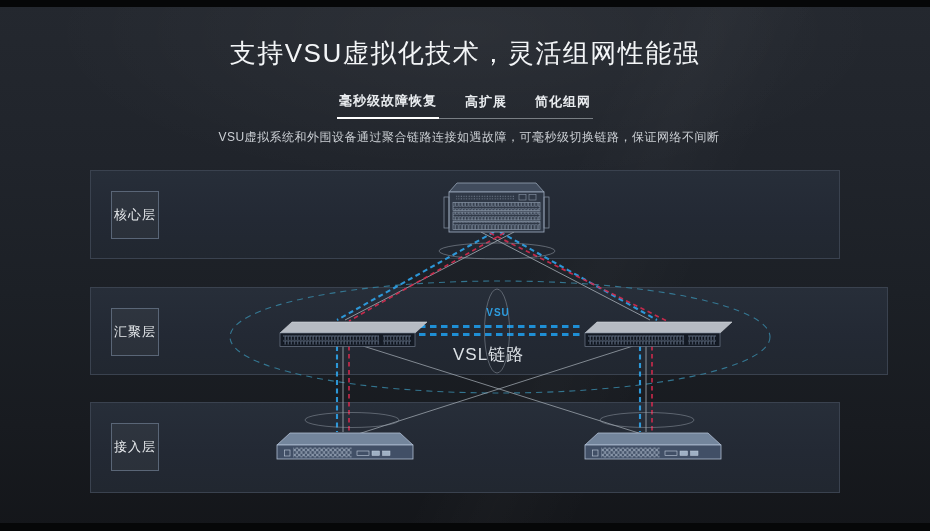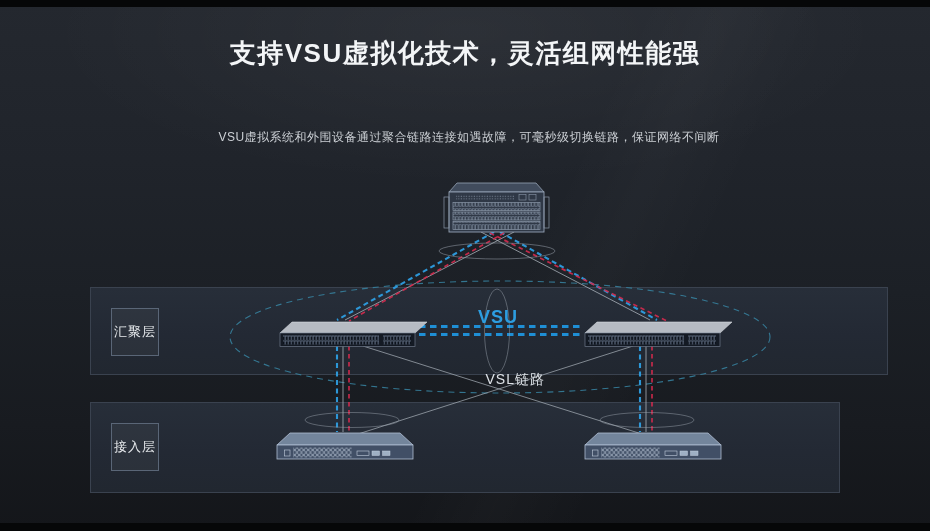--- a/index.html
+++ b/index.html
@@ -12,21 +12,21 @@
     content:""; position:absolute; inset:0; pointer-events:none;
     background:radial-gradient(ellipse 600px 220px at 50% 6%, rgba(255,255,255,0.045), transparent 70%),
                linear-gradient(115deg, transparent 55%, rgba(255,255,255,0.02) 62%, transparent 70%);
   }
   .bar{position:absolute; left:0; width:100%; background:#060708;}
   .bar.top{top:0; height:7px;}
   .bar.bottom{bottom:0; height:8px;}
 
   .title{
     position:absolute; top:36px; left:0; width:100%; margin:0;
-    text-align:center; color:#f3f5f7; font-size:26px; font-weight:bold; letter-spacing:1.5px;
+    text-align:center; color:#f3f5f7; font-size:26px; font-weight:normal; letter-spacing:1.5px;
   }
   .tabs{
     position:absolute; top:92px; left:50%; transform:translateX(-50%);
     display:flex; gap:24px; align-items:flex-end;
     border-bottom:1px solid rgba(225,230,236,0.45);
   }
   .tab{
     color:#e9ecef; font-size:13px; font-weight:bold; letter-spacing:1px;
     padding:0 2px 7px 2px; white-space:nowrap; cursor:pointer;
   }
@@ -48,38 +48,46 @@
     position:absolute; left:20px; top:20px; width:46px; height:46px;
     border:1px solid #5a6677; background:rgba(255,255,255,0.045);
     color:#e8ebee; font-size:13px; letter-spacing:1px;
     display:flex; align-items:center; justify-content:center;
   }
 
   svg.net{position:absolute; inset:0; pointer-events:none;}
 
   .vsu-label{
     position:absolute; left:463px; top:307px; width:70px; text-align:center;
-    color:#2d9de0; font-size:18px; font-weight:bold; letter-spacing:1px;
+    color:#2d9de0; font-size:10px; font-weight:bold; letter-spacing:1px;
   }
   .vsl-label{
-    position:absolute; left:453px; top:343px; width:92px; text-align:right;
-    color:#dde2e7; font-size:14px; letter-spacing:1px;margin-top:28px;
+    position:absolute; left:453px; top:343px; width:92px; text-align:left;
+    color:#dde2e7; font-size:17px; letter-spacing:1px;
   }
 </style>
 </head>
 <body>
 
 <div class="stage">
   <div class="bar top"></div>
 
   <h1 class="title">支持VSU虚拟化技术，灵活组网性能强</h1>
 
+  <div class="tabs">
+    <div class="tab active">毫秒级故障恢复</div>
+    <div class="tab">高扩展</div>
+    <div class="tab">简化组网</div>
+  </div>
 
   <p class="desc">VSU虚拟系统和外围设备通过聚合链路连接如遇故障，可毫秒级切换链路，保证网络不间断</p>
 
+  <div class="band core">
+    <div class="layer-label">核心层</div>
+  </div>
   <div class="band agg">
     <div class="layer-label">汇聚层</div>
   </div>
   <div class="band access">
     <div class="layer-label">接入层</div>
   </div>
 
   <svg class="net" width="930" height="531" viewBox="0 0 930 531">
     <defs>
       <pattern id="vent" width="2.6" height="2.6" patternUnits="userSpaceOnUse">

